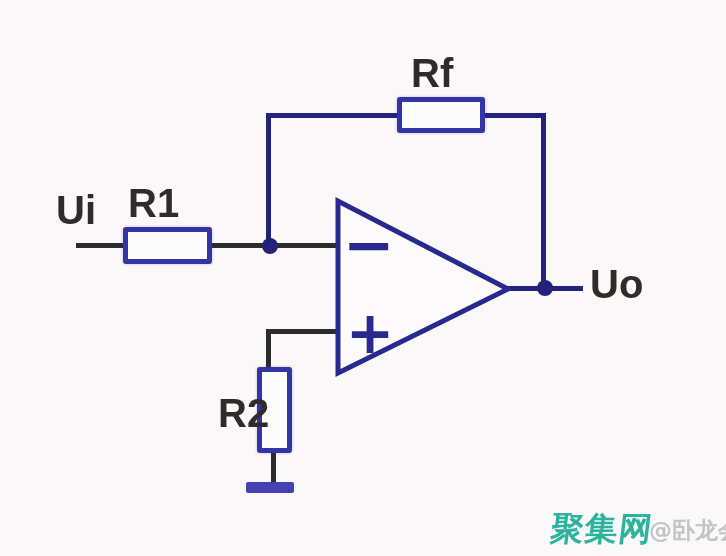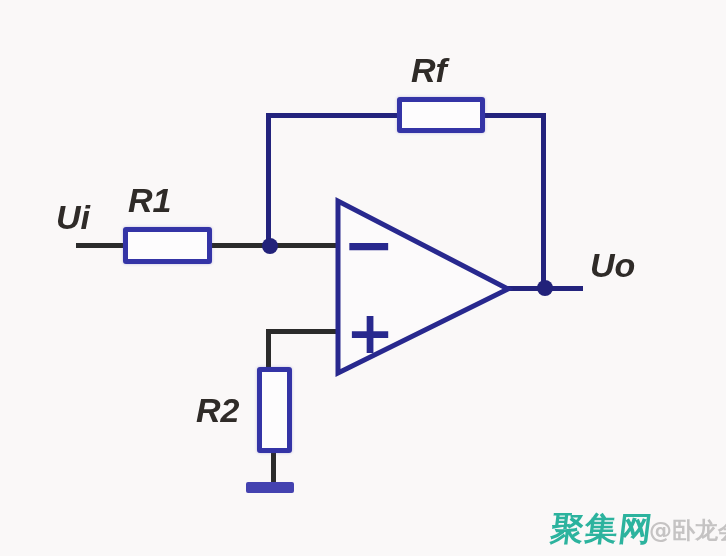--- a/index.html
+++ b/index.html
@@ -43,23 +43,22 @@
     position: absolute; z-index: 3;
     display: flex; align-items: center; justify-content: center;
     color: var(--opamp-stroke, #28288e);
     font-family: "DejaVu Sans", sans-serif;
     font-weight: 700;
     line-height: 1;
   }
   .lbl {
     position: absolute; z-index: 4;
     color: var(--label-text, #2f2b28);
-    font-size: 34px; font-weight: 700; line-height: 1;
+    font-size: 40px; font-weight: 700; line-height: 1;
     white-space: nowrap;
-    font-style: italic;
   }
   .watermark {
     position: absolute; z-index: 5;
     left: 551px; top: 512px;
     display: flex; align-items: flex-start;
     white-space: nowrap;
   }
   .wm-brand {
     color: var(--watermark-brand, #2cb39e);
     font-size: 33px; font-weight: 900; line-height: 1;
@@ -98,24 +97,24 @@
 
   <div class="ground-bar" style="left:246px; top:482px; width:48px; height:11px;"></div>
 
   <svg class="opamp" style="left:330px; top:192px;" width="190" height="192" viewBox="0 0 190 192">
     <polygon points="8,9 8,181 178,97"></polygon>
   </svg>
 
   <span class="sym" style="left:348px; top:225px; width:42px; height:40px; font-size:62px;">−</span>
   <span class="sym" style="left:347px; top:311px; width:46px; height:44px; font-size:58px;">+</span>
 
-  <div class="lbl" style="left:56px; top:200px;">Ui</div>
+  <div class="lbl" style="left:56px; top:190px;">Ui</div>
   <div class="lbl" style="left:128px; top:183px;">R1</div>
   <div class="lbl" style="left:411px; top:53px;">Rf</div>
-  <div class="lbl" style="left:196px; top:393px;">R2</div>
-  <div class="lbl" style="left:590px; top:248px;">Uo</div>
+  <div class="lbl" style="left:218px; top:393px;">R2</div>
+  <div class="lbl" style="left:590px; top:264px;">Uo</div>
 
   <div class="watermark">
     <span class="wm-brand">聚集网</span>
     <span class="wm-handle">@卧龙会</span>
   </div>
 
 </div>
 
 </body></html>

